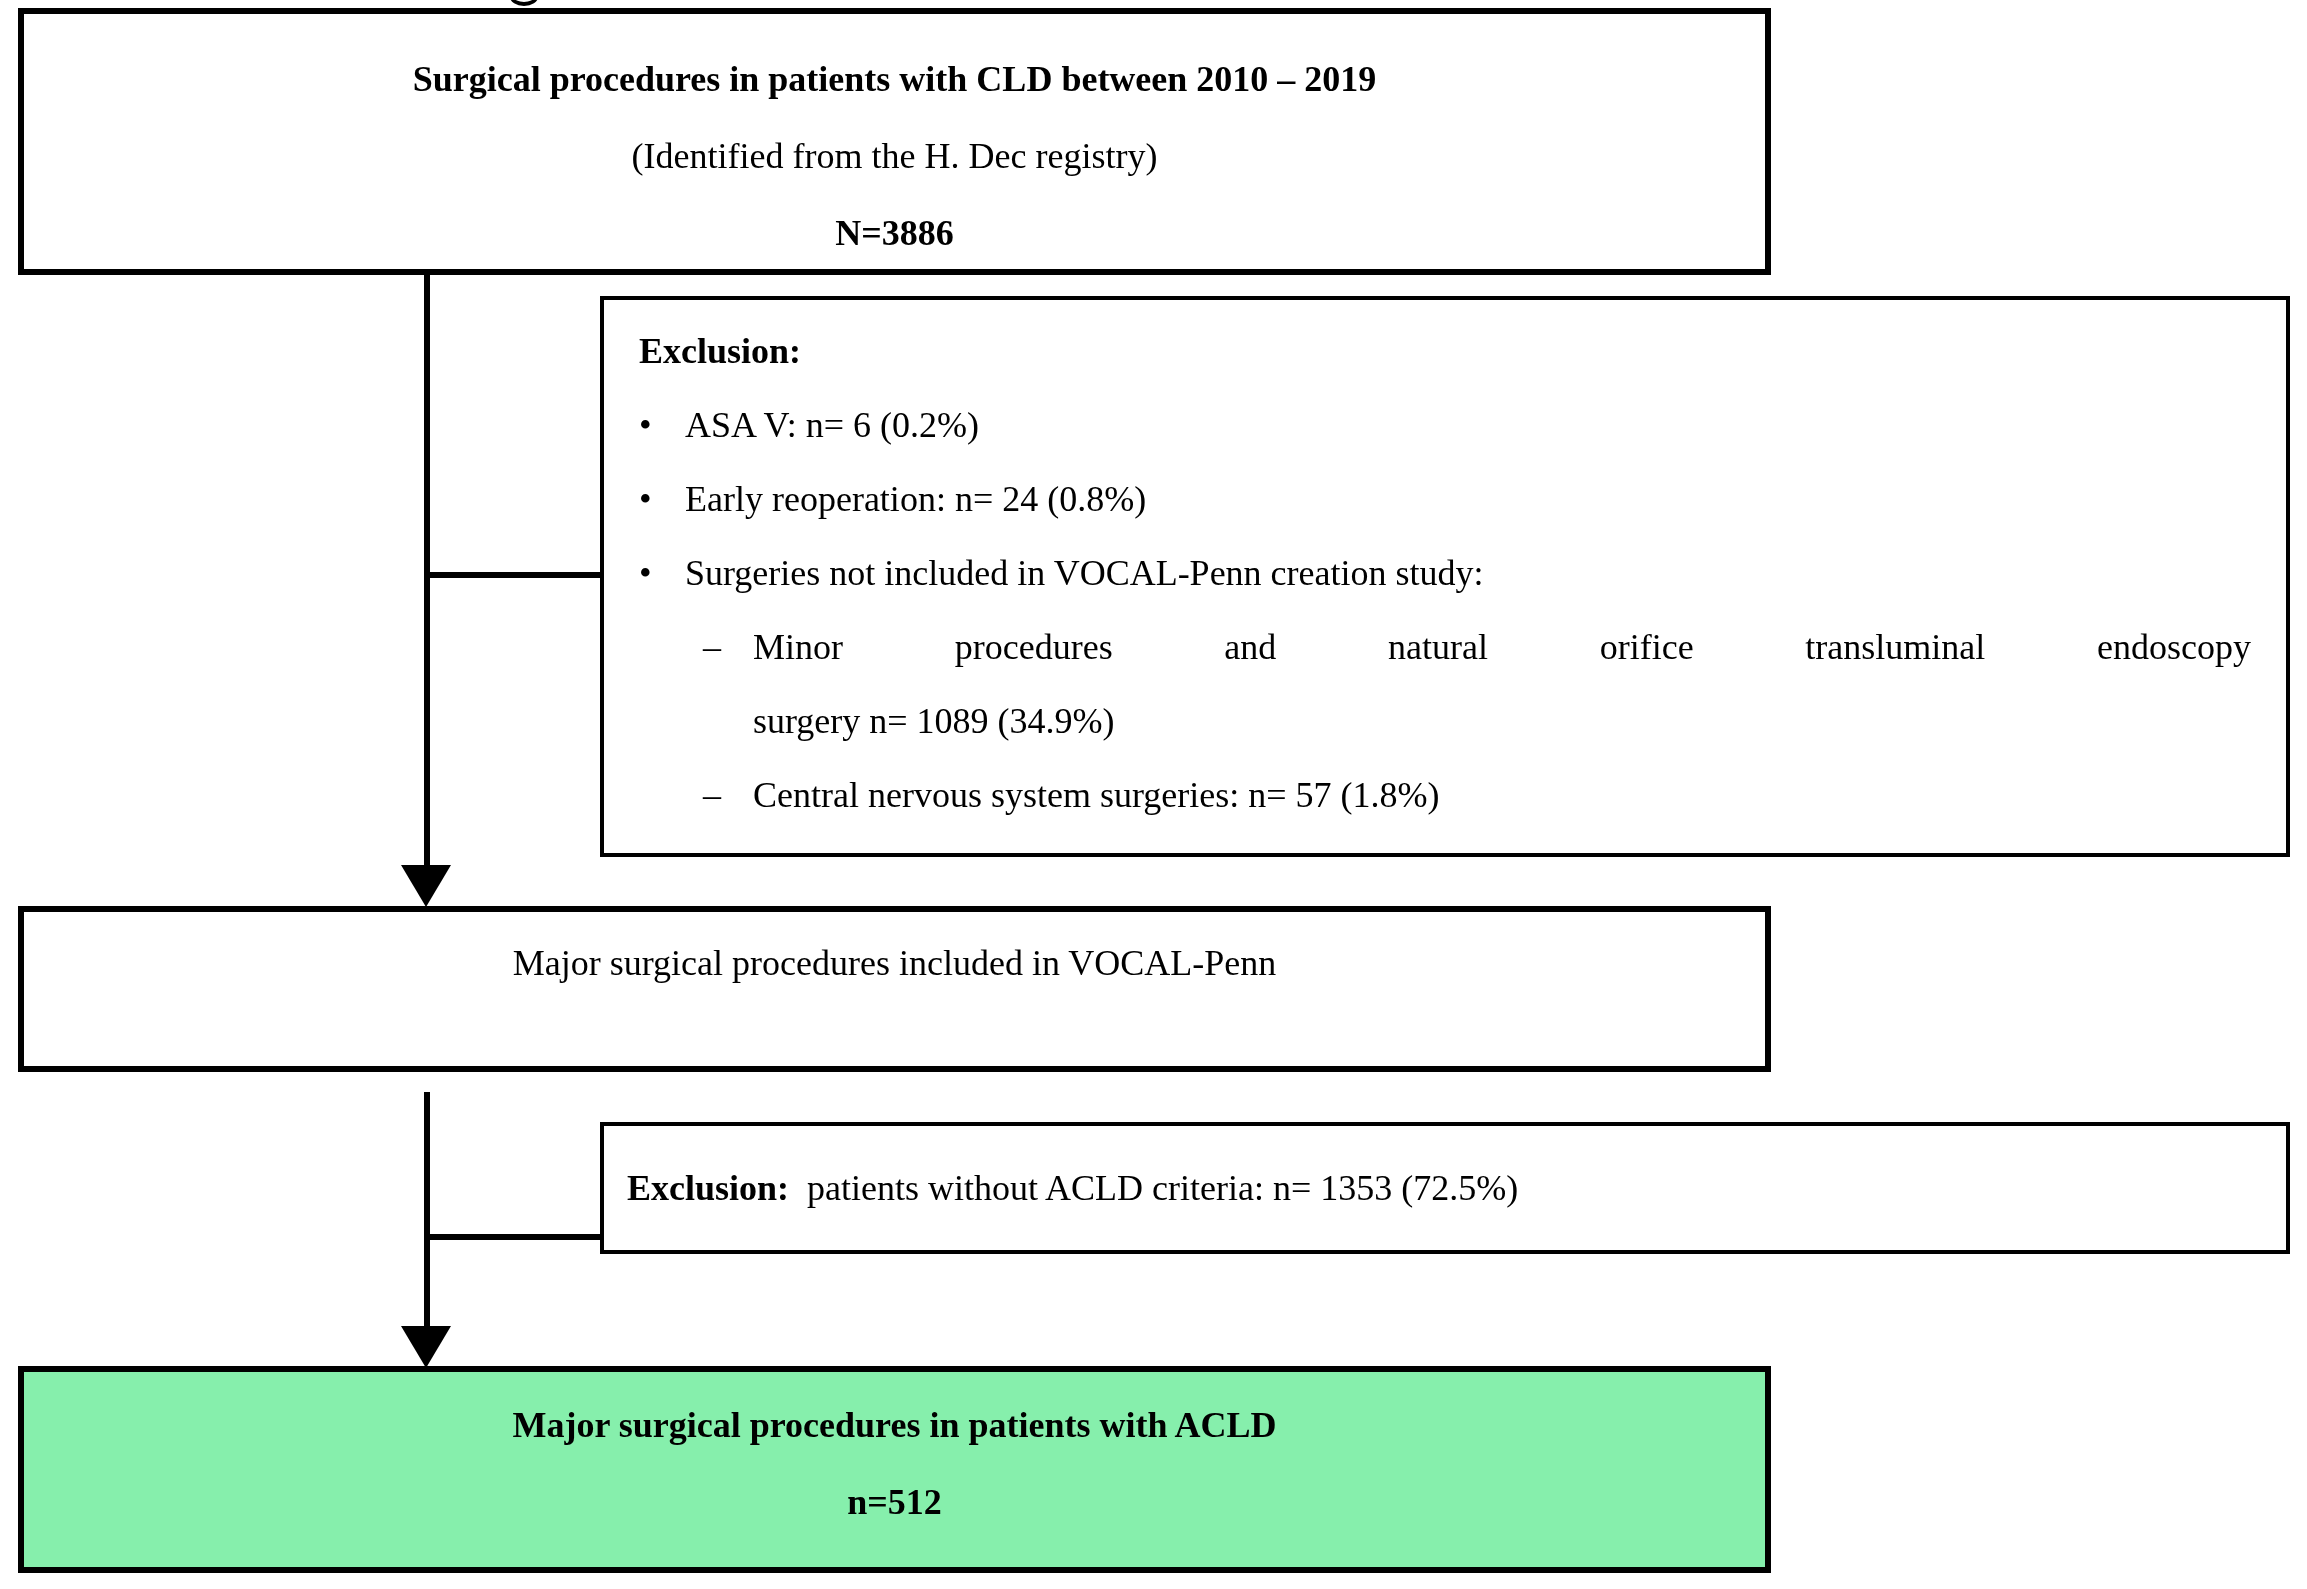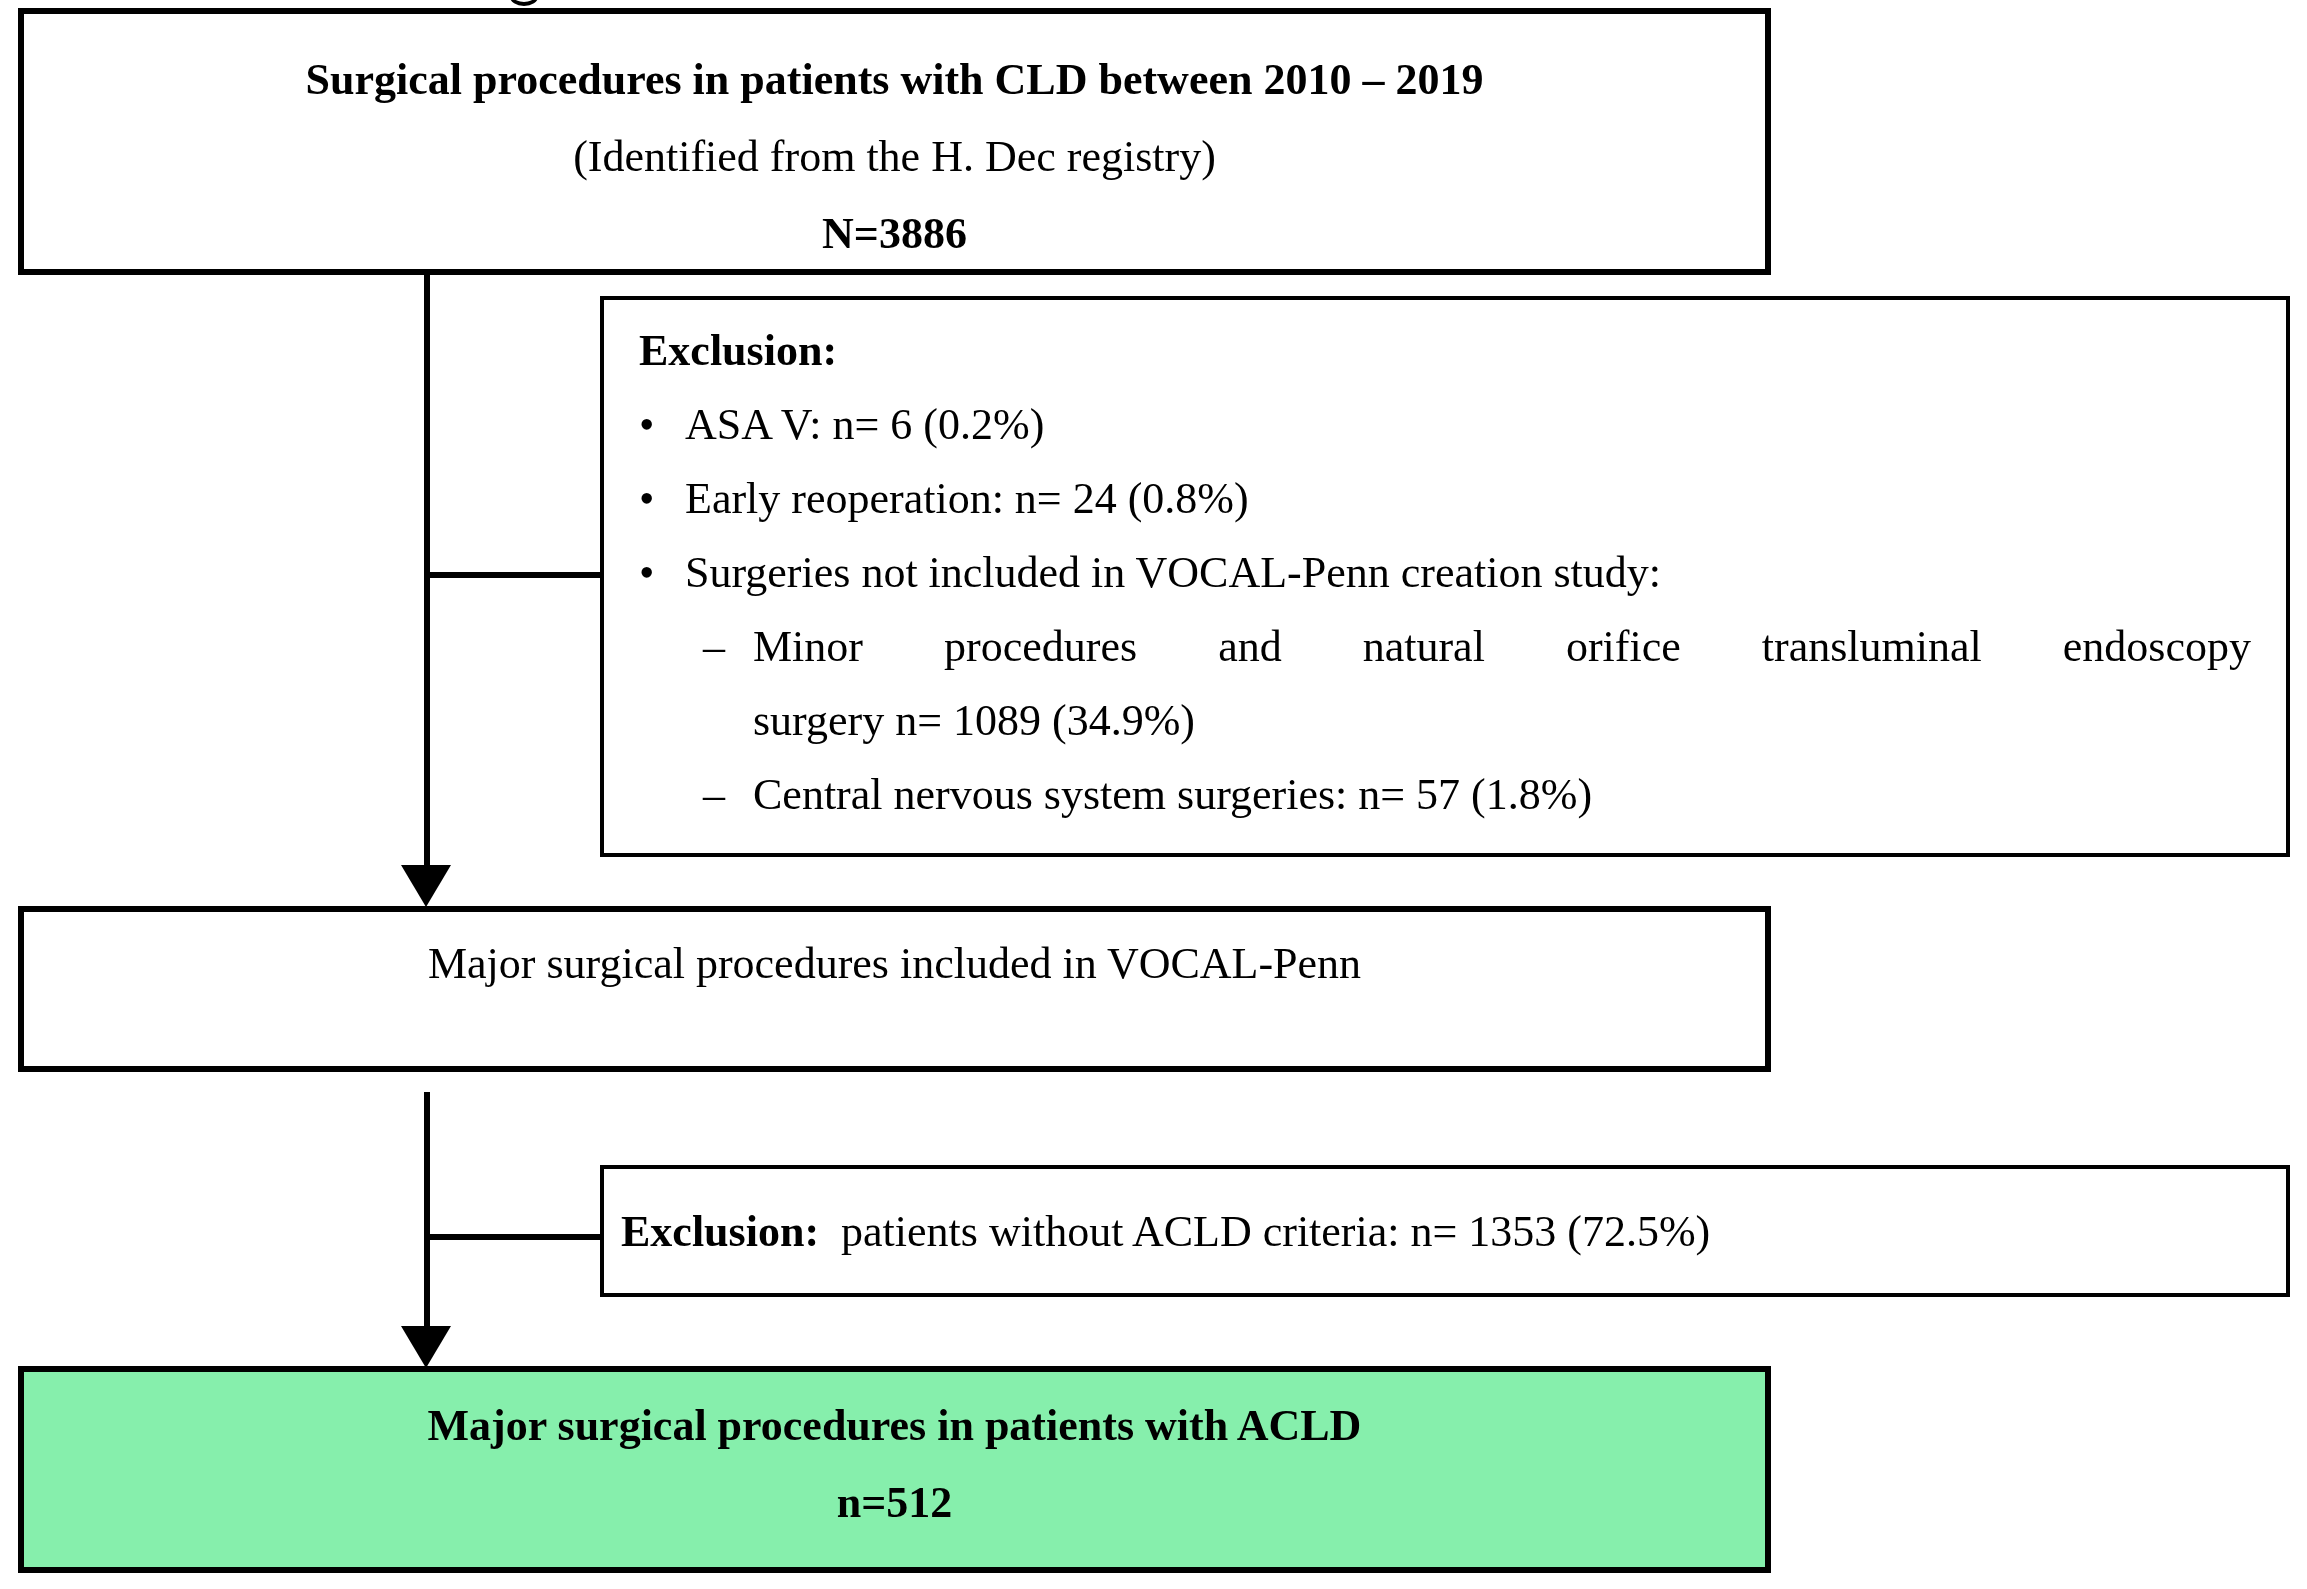--- a/index.html
+++ b/index.html
@@ -1,20 +1,20 @@
 <!DOCTYPE html>
 <html style="font-size:11px"><head>
 <meta charset="utf-8">
 <style>
   html, body { margin: 0; padding: 0; }
   body { width: 2307px; height: 1590px; overflow: hidden; background: #ffffff; }
   .canvas {
     position: relative; width: 2307px; height: 1590px; background: #ffffff;
     font-family: "Liberation Serif", "DejaVu Serif", serif;
-    color: #000000; font-size: 44px;
+    color: #000000; font-size: 36px;
   }
   .box { position: absolute; box-sizing: border-box; background: #ffffff; border: 6.3px solid #000000; }
   .box.thin { border-width: 4.9px; }
   .center { text-align: center; }
   .bold { font-weight: bold; }
 
   
   .top-box { left: 18px; top: 8.3px; width: 1753px; height: 267px; padding-top: 26.4px; line-height: 77px; }
 
   
@@ -23,21 +23,21 @@
   .bullet-marker { width: 46px; flex: 0 0 46px; }
   .sub-row { display: flex; margin-left: 64px; }
   .sub-marker { width: 50px; flex: 0 0 50px; }
   .sub-text { flex: 1 1 auto; }
   .justify-line { text-align: justify; text-align-last: justify; }
 
   
   .mid-box { left: 18px; top: 906px; width: 1753px; height: 166px; padding-top: 12.5px; line-height: 77px; }
 
   
-  .excl2-box { left: 600px; top: 1165px; width: 1690px; height: 132px; display: flex; align-items: center; padding-left: 17px; }
+  .excl2-box { left: 600px; top: 1122px; width: 1690px; height: 132px; display: flex; align-items: center; padding-left: 23px; }
 
   
   .bottom-box { left: 18px; top: 1366px; width: 1753px; height: 207px; padding-top: 15.3px; line-height: 77px; background: #86efac; }
 
   
   .vline { position: absolute; width: 5.6px; background: #000000; }
   .vline-1 { left: 424px; top: 274px; height: 593px; }
   .vline-2 { left: 424px; top: 1092px; height: 235px; }
   .hline { position: absolute; height: 5.6px; background: #000000; }
   .hline-1 { left: 426px; top: 572px; width: 174px; }

